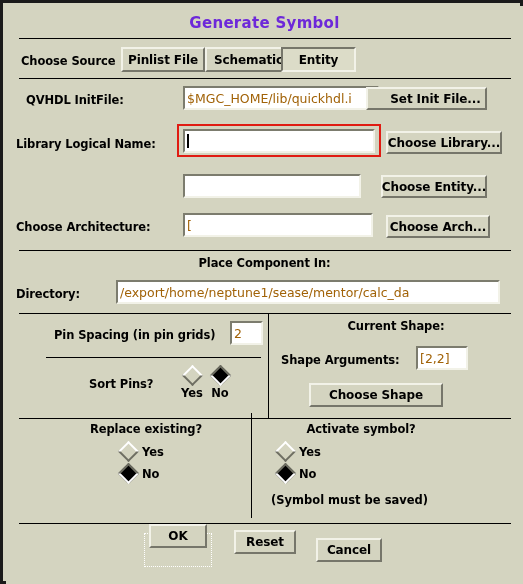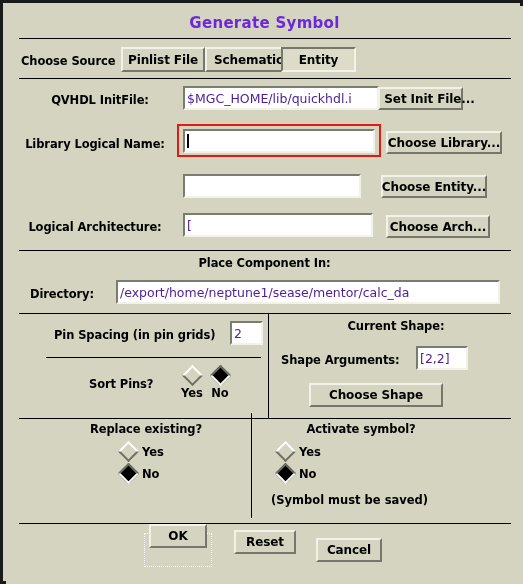--- a/index.html
+++ b/index.html
@@ -53,33 +53,33 @@
     background: #000000;
     width: 1px;
   }
   .lbl {
     font-size: 11.5px;
     font-weight: bold;
     color: #000;
     white-space: nowrap;
     letter-spacing: -0.1px;
   }
-  .lbl-r { text-align: center; }
+  .lbl-r { text-align: left; }
   .lbl-c { text-align: center; }
 
   
   .tfield {
     box-sizing: border-box;
     background: #ffffff;
     border-top: 2px solid #7c7c6e;
     border-left: 2px solid #7c7c6e;
     border-right: 2px solid #f2f2e8;
     border-bottom: 2px solid #f2f2e8;
     font-size: 12.5px;
-    color: #4c1d95;
+    color: #a16207;
     display: flex;
     align-items: center;
     padding-left: 2px;
     overflow: hidden;
     white-space: nowrap;
     font-family: "DejaVu Sans", sans-serif;
   }
   .tfield .caret {
     display: inline-block;
     width: 2px;
@@ -186,36 +186,36 @@
       <div class="abs btn" style="left:115px; top:41px; width:84px; height:25px;">Pinlist File</div>
       <div class="abs btn" style="left:199px; top:41px; width:87px; height:25px;">Schematic</div>
       <div class="abs btn sel" style="left:275px; top:41px; width:75px; height:25px;">Entity</div>
 
       <div class="abs hsep" style="left:13px; top:72px; width:492px;"></div>
 
       <div class="abs lbl lbl-r" style="left:20px; top:87px; width:148px;">QVHDL InitFile:</div>
       <div class="abs tfield" style="left:177px; top:80px; width:196px; height:24px;">
         <span class="txt">$MGC_HOME/lib/quickhdl.i</span>
       </div>
-      <div class="abs btn" style="left:372px; top:81px; width:85px; height:23px;padding-left:18px;">Set Init File...</div>
+      <div class="abs btn" style="left:360px; top:81px; width:121px; height:23px;padding-left:18px;">Set Init File...</div>
 
       <div class="abs lbl lbl-r" style="left:10px; top:131px; width:158px;">Library Logical Name:</div>
       <div class="abs redring" style="left:171px; top:118px; width:204px; height:33px;"></div>
       <div class="abs tfield" style="left:177px; top:123px; width:192px; height:24px;">
         <span class="caret"></span>
         <span class="txt"></span>
       </div>
       <div class="abs btn" style="left:380px; top:125px; width:116px; height:23px;">Choose Library...</div>
 
       <div class="abs tfield" style="left:177px; top:168px; width:178px; height:24px;">
         <span class="txt"></span>
       </div>
       <div class="abs btn" style="left:375px; top:169px; width:106px; height:23px;">Choose Entity...</div>
 
-      <div class="abs lbl lbl-r" style="left:10px; top:214px; width:158px;">Logical Architecture:</div>
+      <div class="abs lbl lbl-r" style="left:10px; top:214px; width:158px;">Choose Architecture:</div>
       <div class="abs tfield" style="left:177px; top:207px; width:190px; height:24px;">
         <span class="txt">[</span>
       </div>
       <div class="abs btn" style="left:380px; top:209px; width:104px; height:23px;">Choose Arch...</div>
 
       <div class="abs hsep" style="left:13px; top:244px; width:492px;"></div>
       <div class="abs lbl lbl-c" style="left:0; top:250px; width:517px;">Place Component In:</div>
 
       <div class="abs lbl lbl-r" style="left:10px; top:281px; width:92px;">Directory:</div>
       <div class="abs tfield" style="left:110px; top:274px; width:384px; height:24px;">

